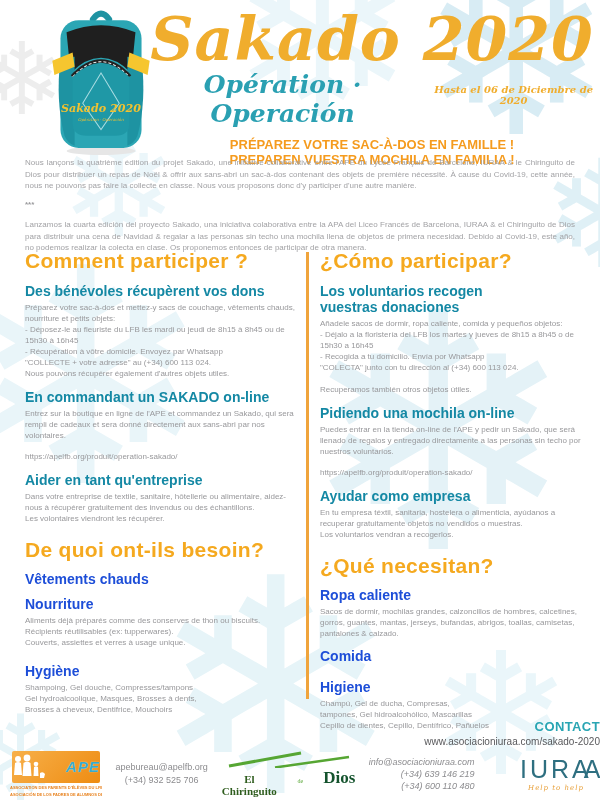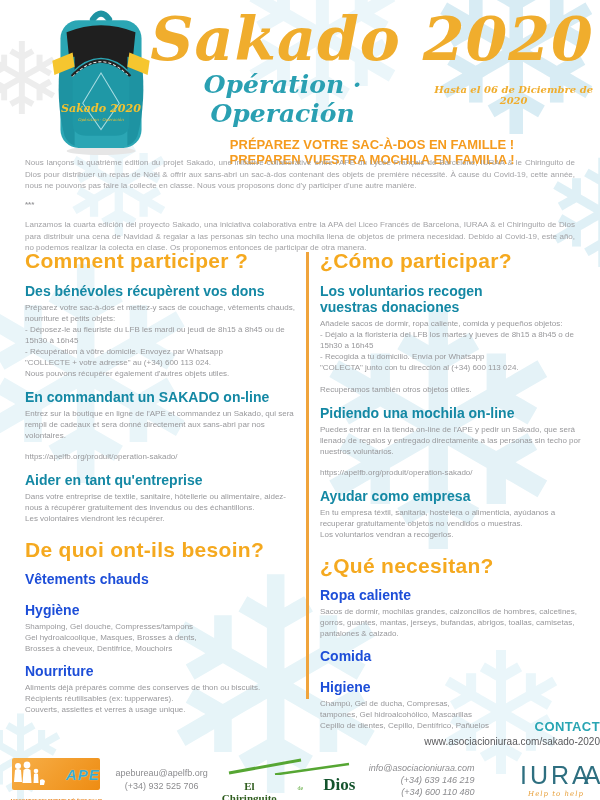--- a/index.html
+++ b/index.html
@@ -39,21 +39,21 @@
   .need-title { font-size:14px; line-height:16px; font-weight:bold; color:#1d4ed8; margin-bottom:3px; }
   .sec.needs { margin-top:9px; }
 
   .contact { position:absolute; left:0; top:719px; width:600px; text-align:right; z-index:1; }
   .contact-h { font-size:13px; font-weight:bold; color:#29A5B3; letter-spacing:0.4px; }
   .contact-url { font-size:10px; color:#58585B; margin-top:2px; }
 
   .footer { position:absolute; left:10px; top:750px; width:582px; display:flex;
             align-items:center; justify-content:space-between; z-index:1; }
   .ape-logo { width:92px; text-align:center; }
-  .ape-box { width:88px; height:32px; margin:8px auto; border-radius:2px;
+  .ape-box { width:88px; height:32px; margin:0 auto; border-radius:2px;
              background:linear-gradient(135deg,#F7B04A,#EE8C12);
              display:flex; align-items:center; justify-content:center; gap:20px; }
   .ape-text { font-size:15px; font-weight:bold; font-style:italic; color:#3BAAC8;
               text-shadow:0 0 1px #fff; letter-spacing:1px; }
   .ape-cap { font-size:4px; line-height:5px; color:#E8821E; font-weight:bold; margin-top:2px;
              white-space:nowrap; overflow:hidden; }
   .foot-txt { font-size:9px; line-height:13px; color:#8C8C8F; text-align:center; }
   .foot-txt.right { text-align:right; line-height:12px;font-style:italic; }
   .chiri { width:134px; text-align:center; }
   .chiri-text { display:flex; align-items:baseline; justify-content:center; gap:20px; margin-top:-4px; }
@@ -141,31 +141,31 @@
       <div class="sec-title">Aider en tant qu'entreprise</div>
       <div class="sec-body">Dans votre entreprise de textile, sanitaire, hôtellerie ou alimentaire, aidez-nous à récupérer gratuitement des invendus ou des échantillons.
 Les volontaires viendront les récupérer.</div>
     </div>
 
     <div class="h-big mt">De quoi ont-ils besoin?</div>
 
     <div class="sec needs">
       <div class="need-title">Vêtements chauds</div>
     </div>
+    <div class="sec needs">
+      <div class="need-title">Nourriture</div>
+      <div class="sec-body">Aliments déjà préparés comme des conserves de thon ou biscuits.
+Récipients réutilisables (ex: tupperwares).
+Couverts, assiettes et verres à usage unique.</div>
+    </div>
     <div class="sec needs" style="margin-top:15px;">
       <div class="need-title">Hygiène</div>
       <div class="sec-body">Shampoing, Gel douche, Compresses/tampons
 Gel hydroalcoolique, Masques, Brosses à dents,
 Brosses à cheveux, Dentifrice, Mouchoirs</div>
-    </div>
-    <div class="sec needs">
-      <div class="need-title">Nourriture</div>
-      <div class="sec-body">Aliments déjà préparés comme des conserves de thon ou biscuits.
-Récipients réutilisables (ex: tupperwares).
-Couverts, assiettes et verres à usage unique.</div>
     </div>
   </div>
 
   <div class="col-right">
     <div class="h-big">¿Cómo participar?</div>
 
     <div class="sec">
       <div class="sec-title narrow">Los voluntarios recogen vuestras donaciones</div>
       <div class="sec-body">Añadele sacos de dormir, ropa caliente, comida y pequeños objetos:
 - Déjalo a la floristería del LFB los martes y jueves de 8h15 a 8h45 o de 15h30 a 16h45

